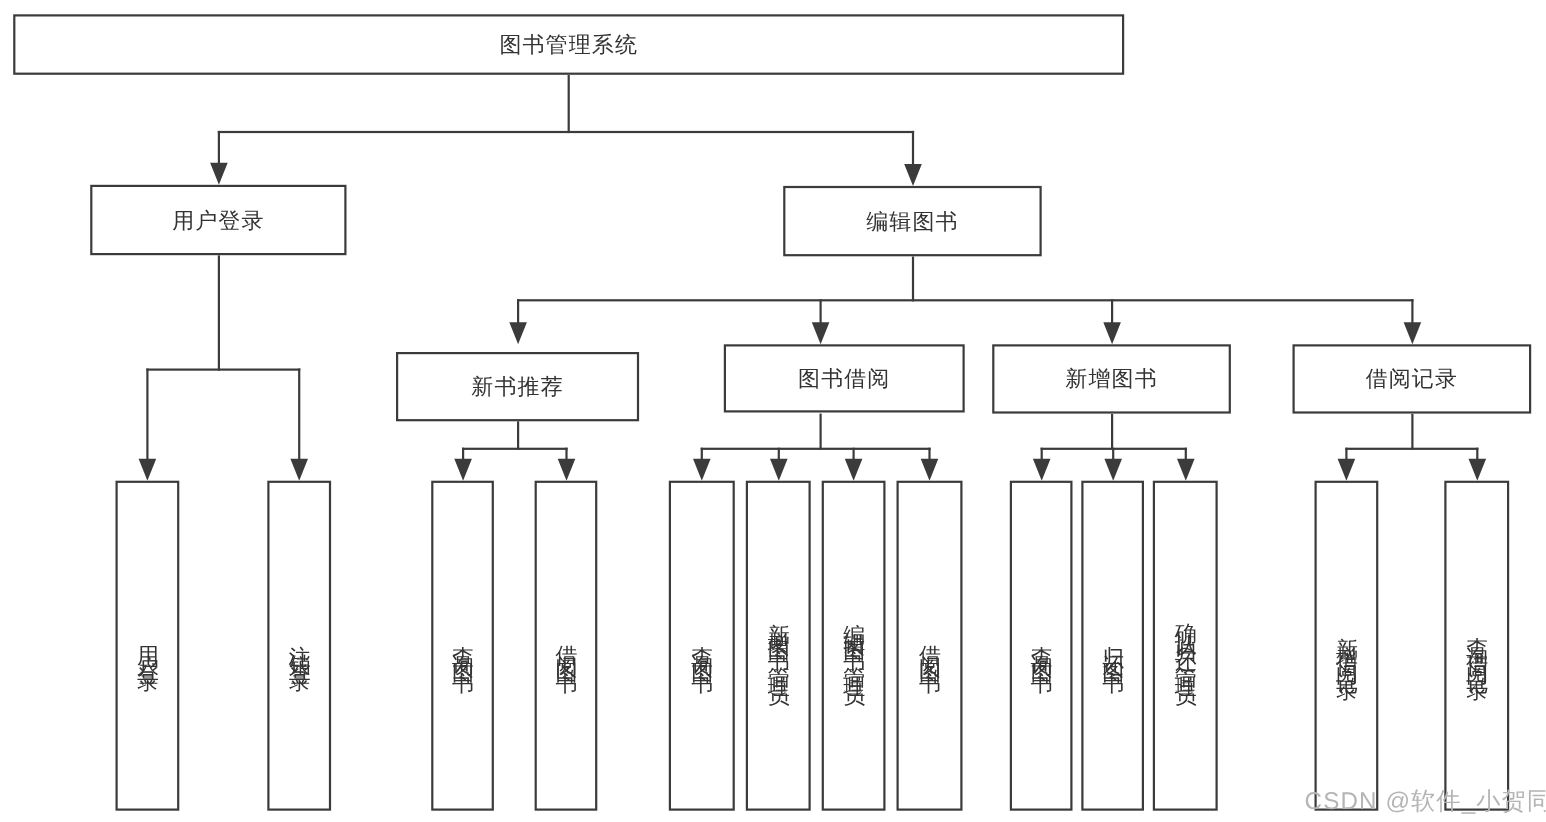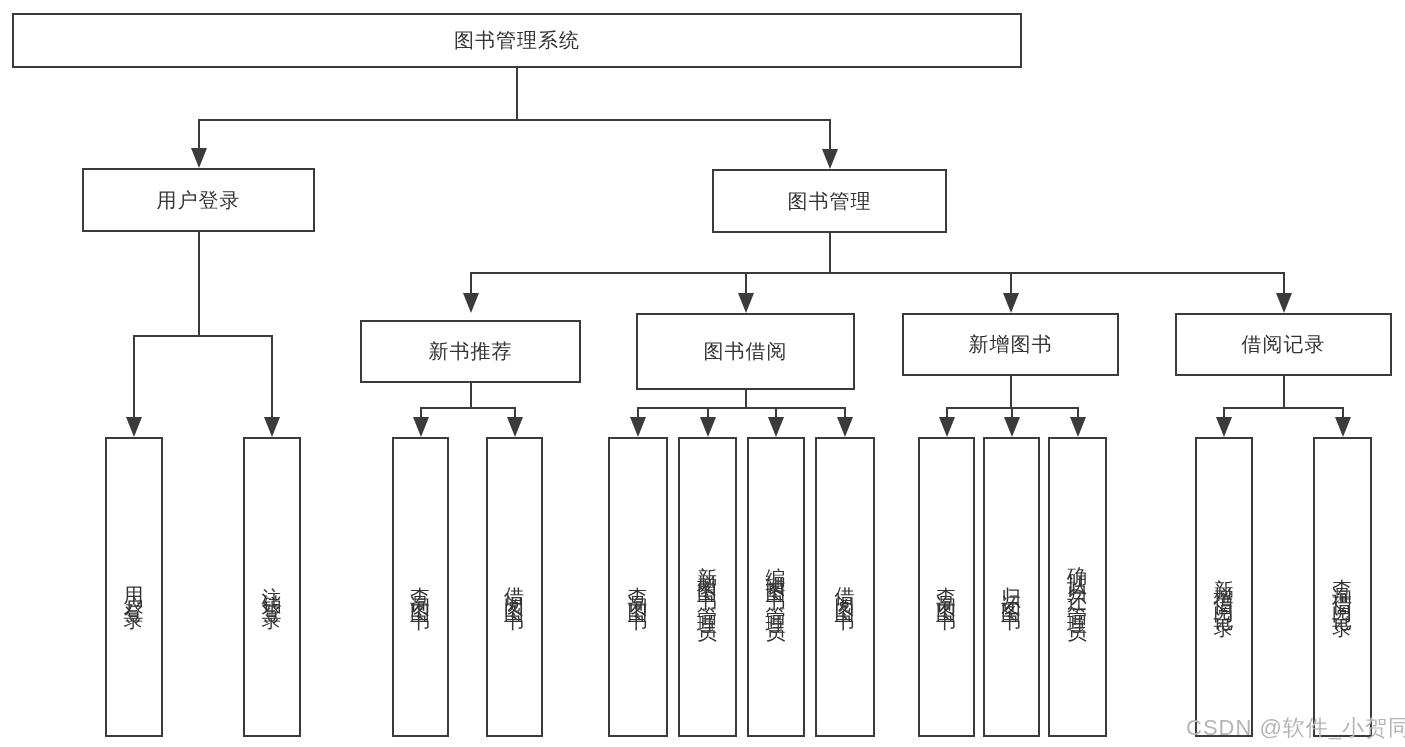--- a/index.html
+++ b/index.html
@@ -72,27 +72,27 @@
 <div id="diagram">
 
   <div class="node h" style="left:12px; top:13px; width:1010px; height:55px">
     <span>图书管理系统</span>
   </div>
 
   <div class="node h" style="left:82px; top:168px; width:233px; height:64px">
     <span>用户登录</span>
   </div>
   <div class="node h" style="left:712px; top:169px; width:235px; height:64px">
-    <span>图书管理</span>
+    <span>编辑图书</span>
   </div>
 
   <div class="node h" style="left:360px; top:320px; width:221px; height:63px">
     <span>新书推荐</span>
   </div>
-  <div class="node h" style="left:636px; top:313px; width:219px; height:77px">
+  <div class="node h" style="left:658px; top:313px; width:219px; height:62px">
     <span>图书借阅</span>
   </div>
   <div class="node h" style="left:902px; top:313px; width:217px; height:63px">
     <span>新增图书</span>
   </div>
   <div class="node h" style="left:1175px; top:313px; width:217px; height:63px">
     <span>借阅记录</span>
   </div>
 
   <div class="node v" style="left:105px; top:437px; width:58px; height:300px">

